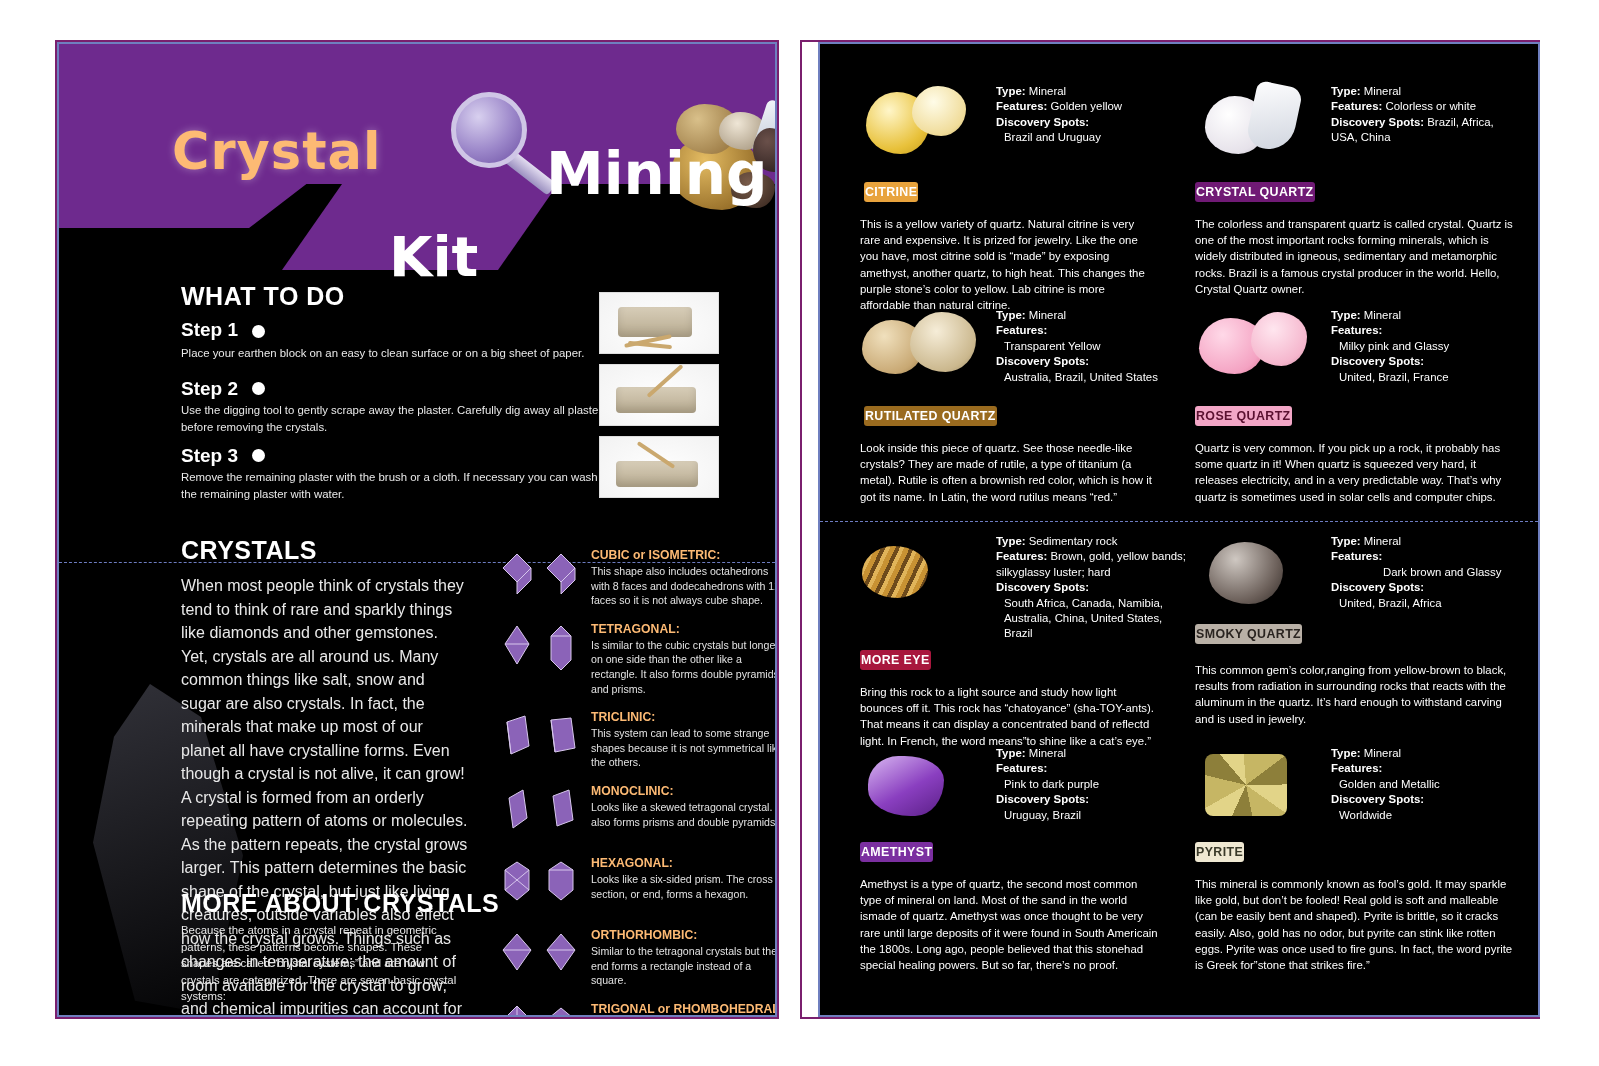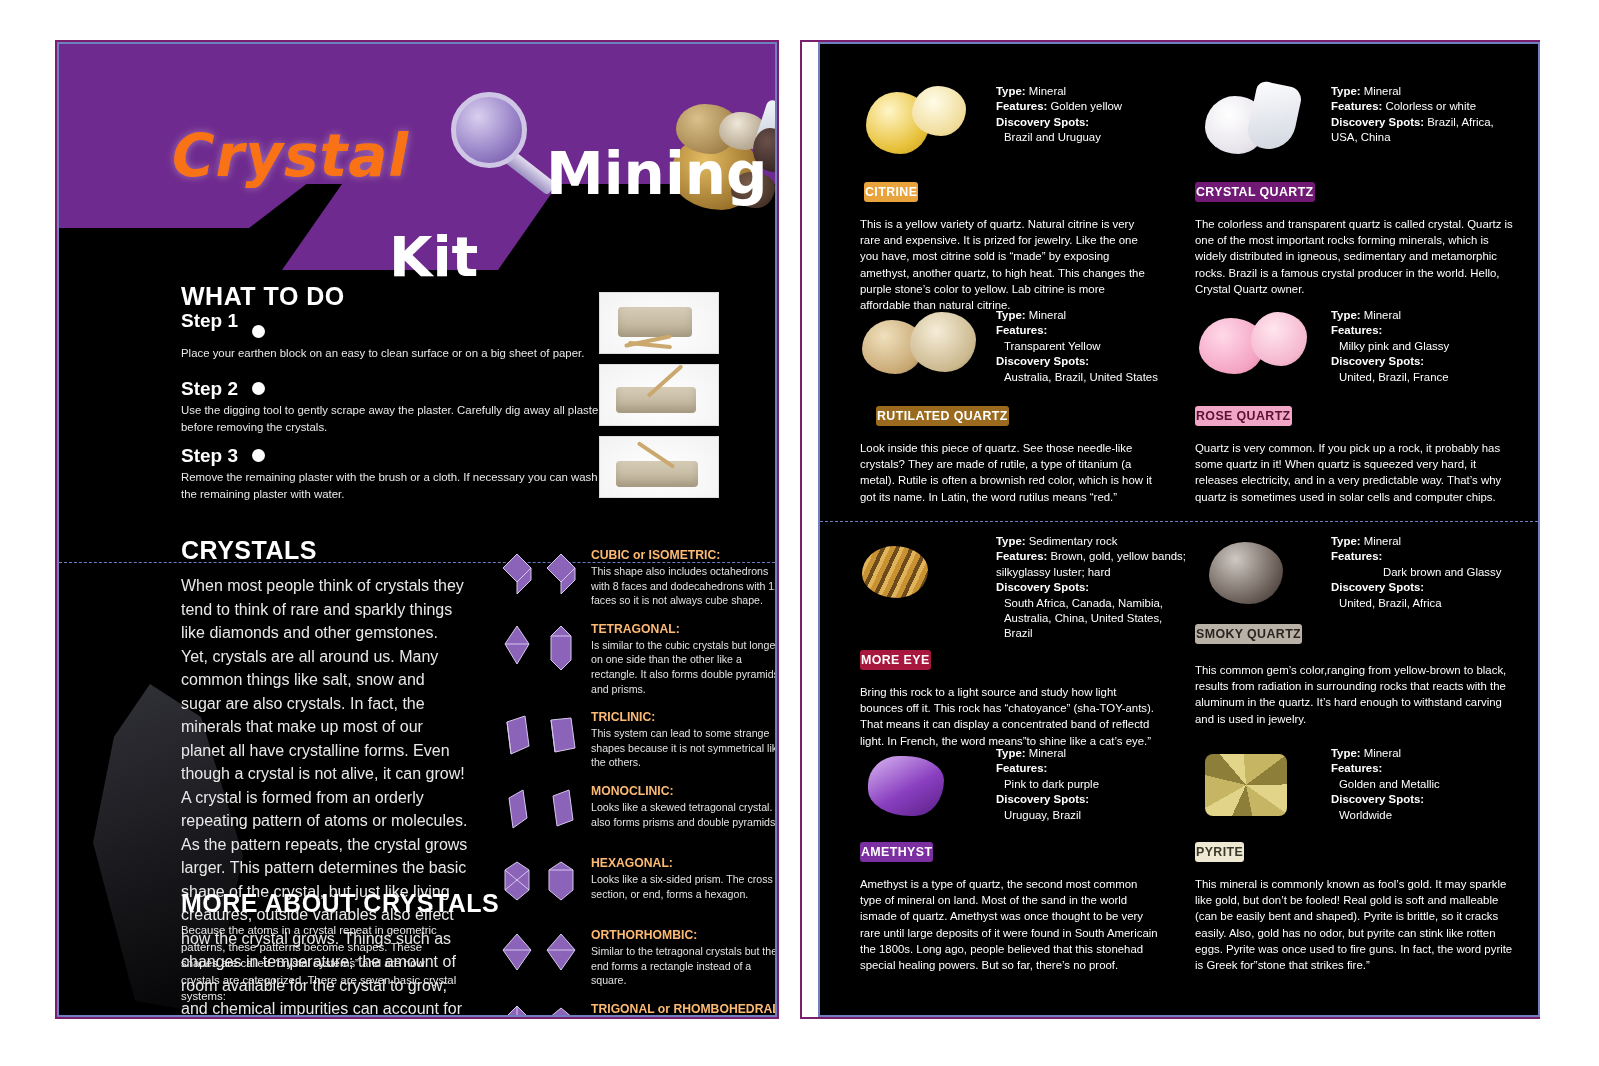--- a/index.html
+++ b/index.html
@@ -10,22 +10,22 @@
   .left-panel{position:absolute;left:57px;top:42px;width:720px;height:975px;background:#000;
               border:2px solid #6f7fbf;box-sizing:border-box;overflow:hidden;}
   .left-outline{position:absolute;left:55px;top:40px;width:724px;height:979px;border:2px solid #7a1f6e;box-sizing:border-box;pointer-events:none;}
 
   .purple-band{position:absolute;left:0;top:0;width:716px;height:140px;background:#6e2a8e;}
   .purple-band:after{content:"";position:absolute;left:0;bottom:-44px;width:100%;height:46px;background:#6e2a8e;
      clip-path:polygon(0 0,100% 0,100% 0,250px 0,190px 46px,0 46px);}
   .band-notch{position:absolute;left:223px;top:140px;width:276px;height:86px;background:#6e2a8e;
      clip-path:polygon(60px 0,276px 0,216px 86px,0 86px);}
 
-  .title-main{position:absolute;left:113px;top:78px;font-size:58px;font-weight:bold;color:#f97316;letter-spacing:1px;
-     font-family:"DejaVu Sans",sans-serif;text-shadow:0 0 8px rgba(255,255,255,.35);font-style:italic;}
+  .title-main{position:absolute;left:113px;top:78px;font-size:51px;font-weight:bold;color:#fdba74;letter-spacing:1px;
+     font-family:"DejaVu Sans",sans-serif;text-shadow:0 0 8px rgba(255,255,255,.35);}
   .title-sub{position:absolute;left:487px;top:96px;font-size:58px;font-weight:bold;color:#fff;
      font-family:"DejaVu Sans",sans-serif;}
   .title-kit{position:absolute;left:330px;top:180px;font-size:56px;font-weight:bold;color:#fff;
      font-family:"DejaVu Sans",sans-serif;}
 
   .magnifier{position:absolute;left:392px;top:48px;width:120px;height:110px;}
   .mag-glass{position:absolute;left:0;top:0;width:66px;height:66px;border-radius:50%;
      background:radial-gradient(circle at 34% 30%,#d8d0ef 0%,#9b86c9 55%,#6c4fa3 100%);border:5px solid #cfc6e6;}
   .mag-handle{position:absolute;left:52px;top:52px;width:62px;height:15px;background:linear-gradient(180deg,#e2dcf0,#9b90c0);
      transform:rotate(38deg);transform-origin:left center;border-radius:4px;}
@@ -108,21 +108,21 @@
     </div>
 
     <div class="title-main">Crystal</div>
     <div class="title-sub">Mining</div>
     <div class="title-kit">Kit</div>
 
     <div class="crystal-ghost"></div>
 
     <div class="h2" style="left:122px;top:238px;">WHAT TO DO</div>
 
-    <div class="steplabel" style="left:122px;top:266px;">Step 1</div>
+    <div class="steplabel" style="left:122px;top:275px;">Step 1</div>
     <div class="stepdot" style="left:193px;top:281px;"></div>
     <div class="txt" style="left:122px;top:301px;width:450px;">Place your earthen block on an easy to clean surface or on a big sheet of paper.</div>
 
     <div class="steplabel" style="left:122px;top:334px;">Step 2</div>
     <div class="stepdot" style="left:193px;top:338px;"></div>
     <div class="txt" style="left:122px;top:358px;width:450px;">Use the digging tool to gently scrape away the plaster. Carefully dig away all plaster before removing the crystals.</div>
 
     <div class="steplabel" style="left:122px;top:401px;">Step 3</div>
     <div class="stepdot" style="left:193px;top:405px;"></div>
     <div class="txt" style="left:122px;top:425px;width:450px;">Remove the remaining plaster with the brush or a cloth. If necessary you can wash off the remaining plaster with water.</div>
@@ -300,21 +300,21 @@
         <div class="stone-shape" style="left:2px;top:14px;width:62px;height:54px;background:radial-gradient(circle at 36% 30%,#f0e0bd,#c8a873 70%,#8e7243);"></div>
         <div class="stone-shape" style="left:50px;top:6px;width:66px;height:60px;background:radial-gradient(circle at 40% 32%,#f6edd8,#cbb88e 70%,#93805a);"></div>
       </div>
       <div class="spec">
         <div><b>Type:</b> <span>Mineral</span></div>
         <div><b>Features:</b></div>
         <div style="padding-left:8px;">Transparent Yellow</div>
         <div><b>Discovery Spots:</b></div>
         <div style="padding-left:8px;width:210px;">Australia, Brazil, United States</div>
       </div>
-      <div class="badge" style="background:#9a6b1f;color:#fff;top:100px;left:16px;">RUTILATED QUARTZ</div>
+      <div class="badge" style="background:#9a6b1f;color:#fff;top:100px;left:4px;">RUTILATED QUARTZ</div>
       <div class="body" style="top:134px;width:300px;">Look inside this piece of quartz. See those needle-like crystals? They are made of rutile, a type of titanium (a metal). Rutile is often a brownish red color, which is how it got its name. In Latin, the word rutilus means “red.”</div>
     </div>
 
     <div class="card right-col" style="left:375px;top:262px;">
       <div class="stone">
         <div class="stone-shape" style="left:4px;top:12px;width:66px;height:56px;background:radial-gradient(circle at 36% 30%,#ffd9e8,#f4a2c2 70%,#d4718f);"></div>
         <div class="stone-shape" style="left:56px;top:6px;width:56px;height:54px;background:radial-gradient(circle at 40% 32%,#ffe6ef,#f5b6cd 70%,#cd8ba1);"></div>
       </div>
       <div class="spec">
         <div><b>Type:</b> <span>Mineral</span></div>

